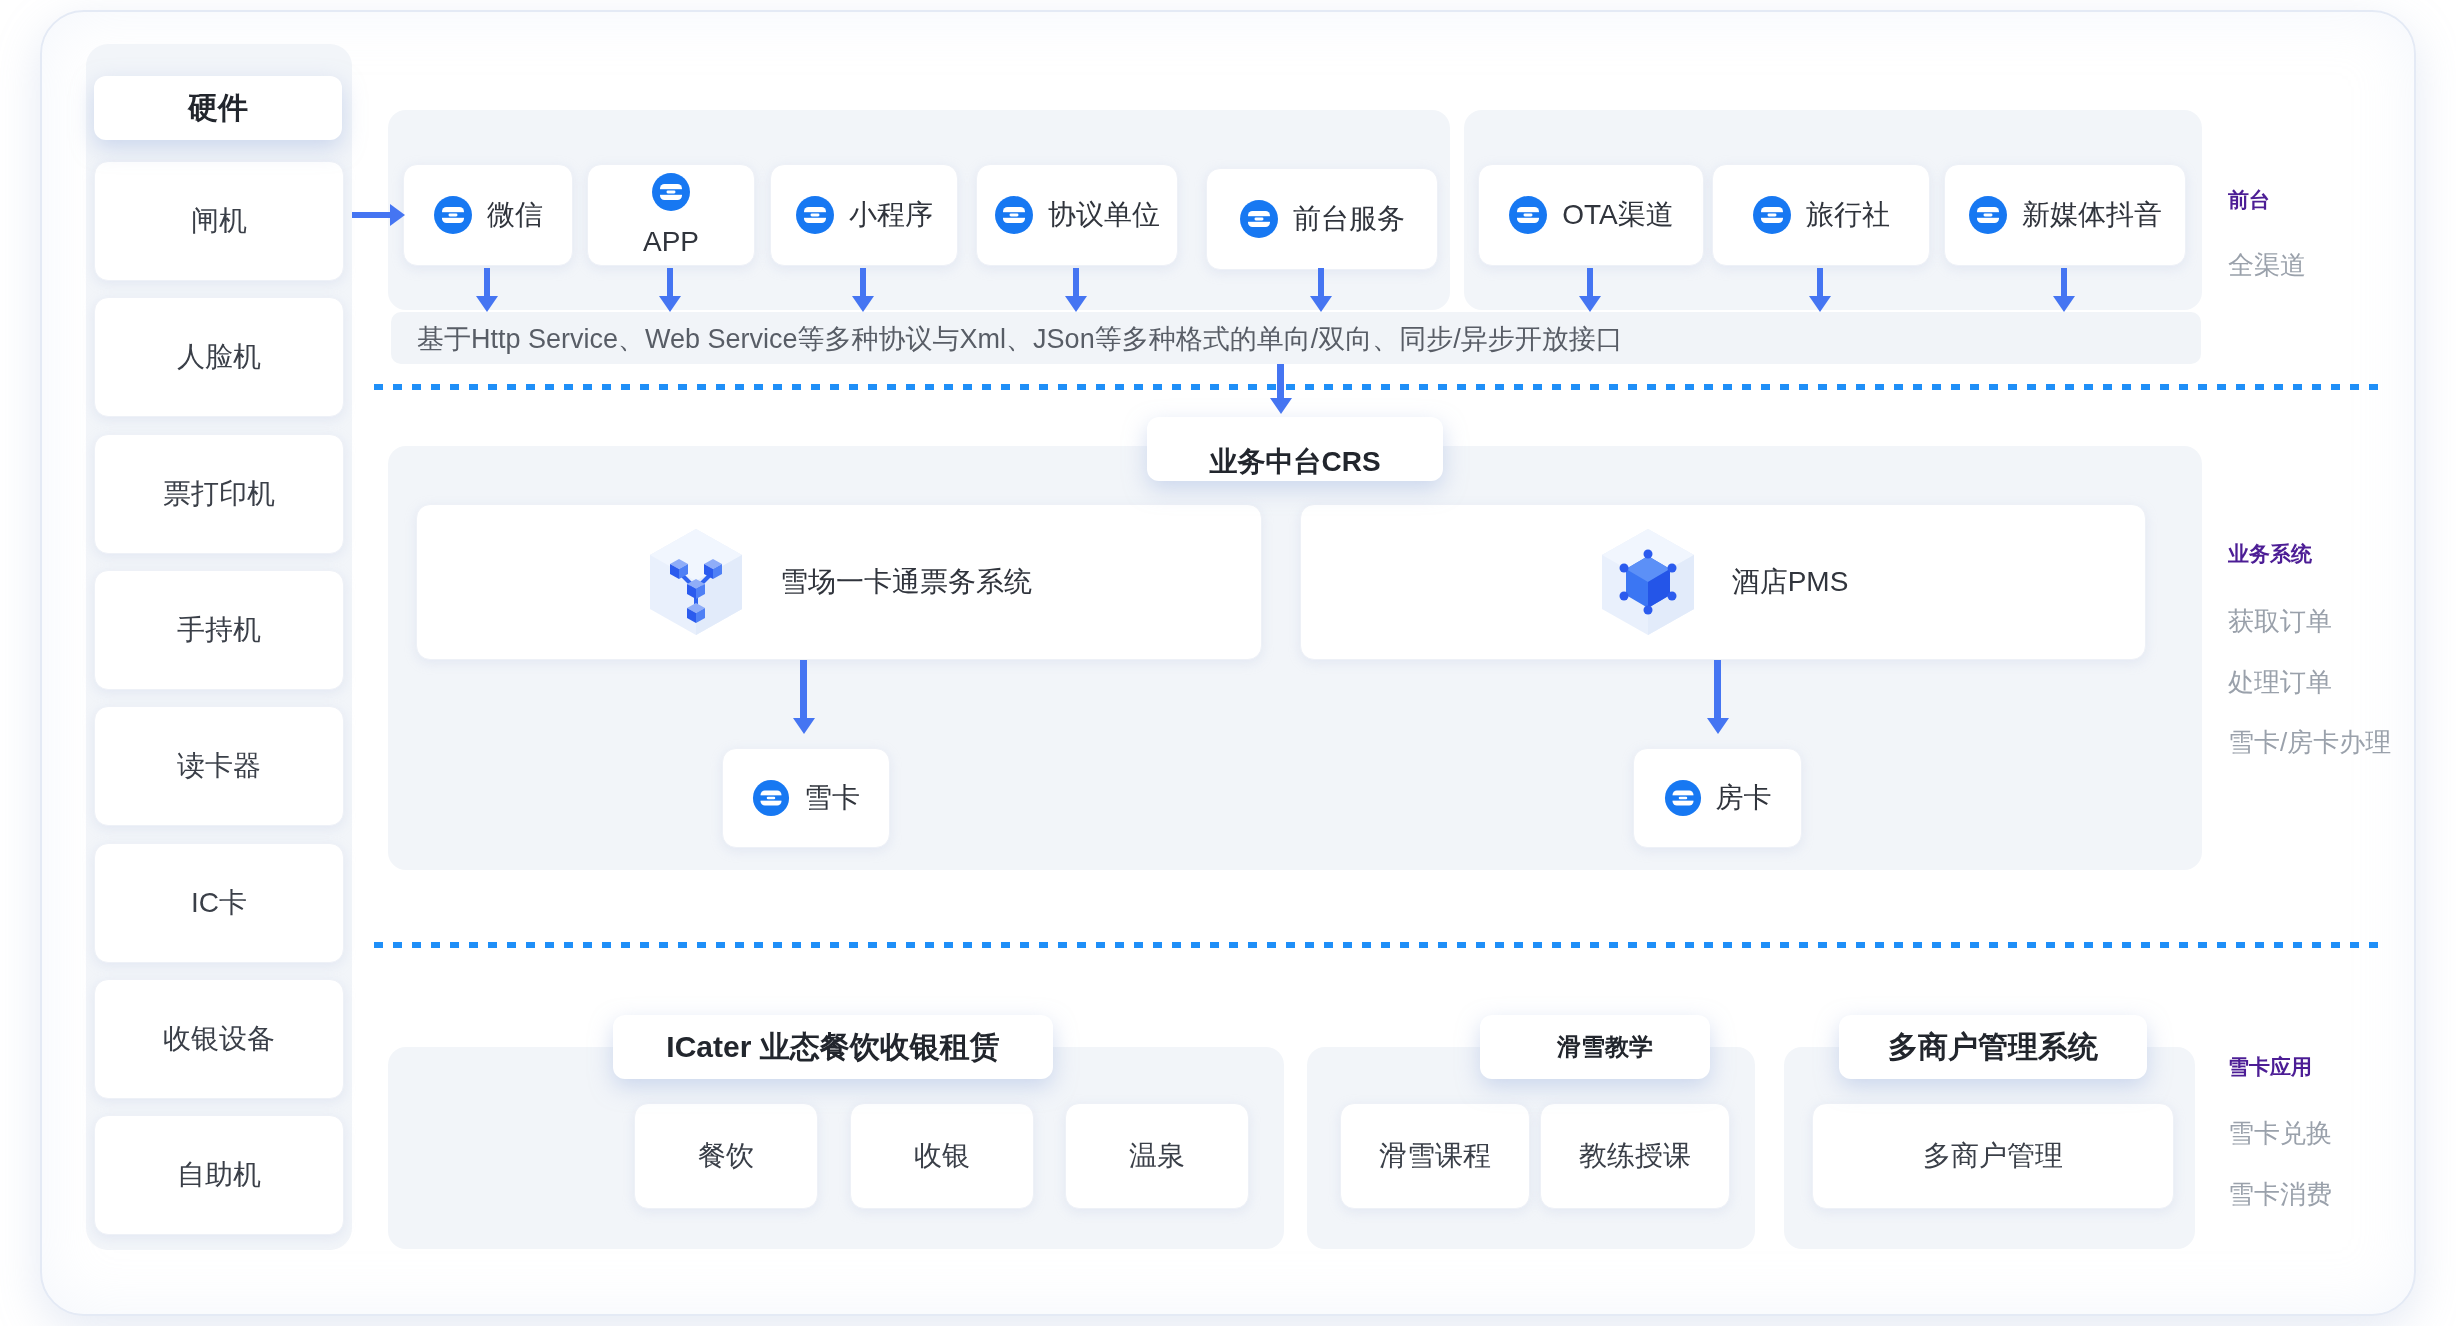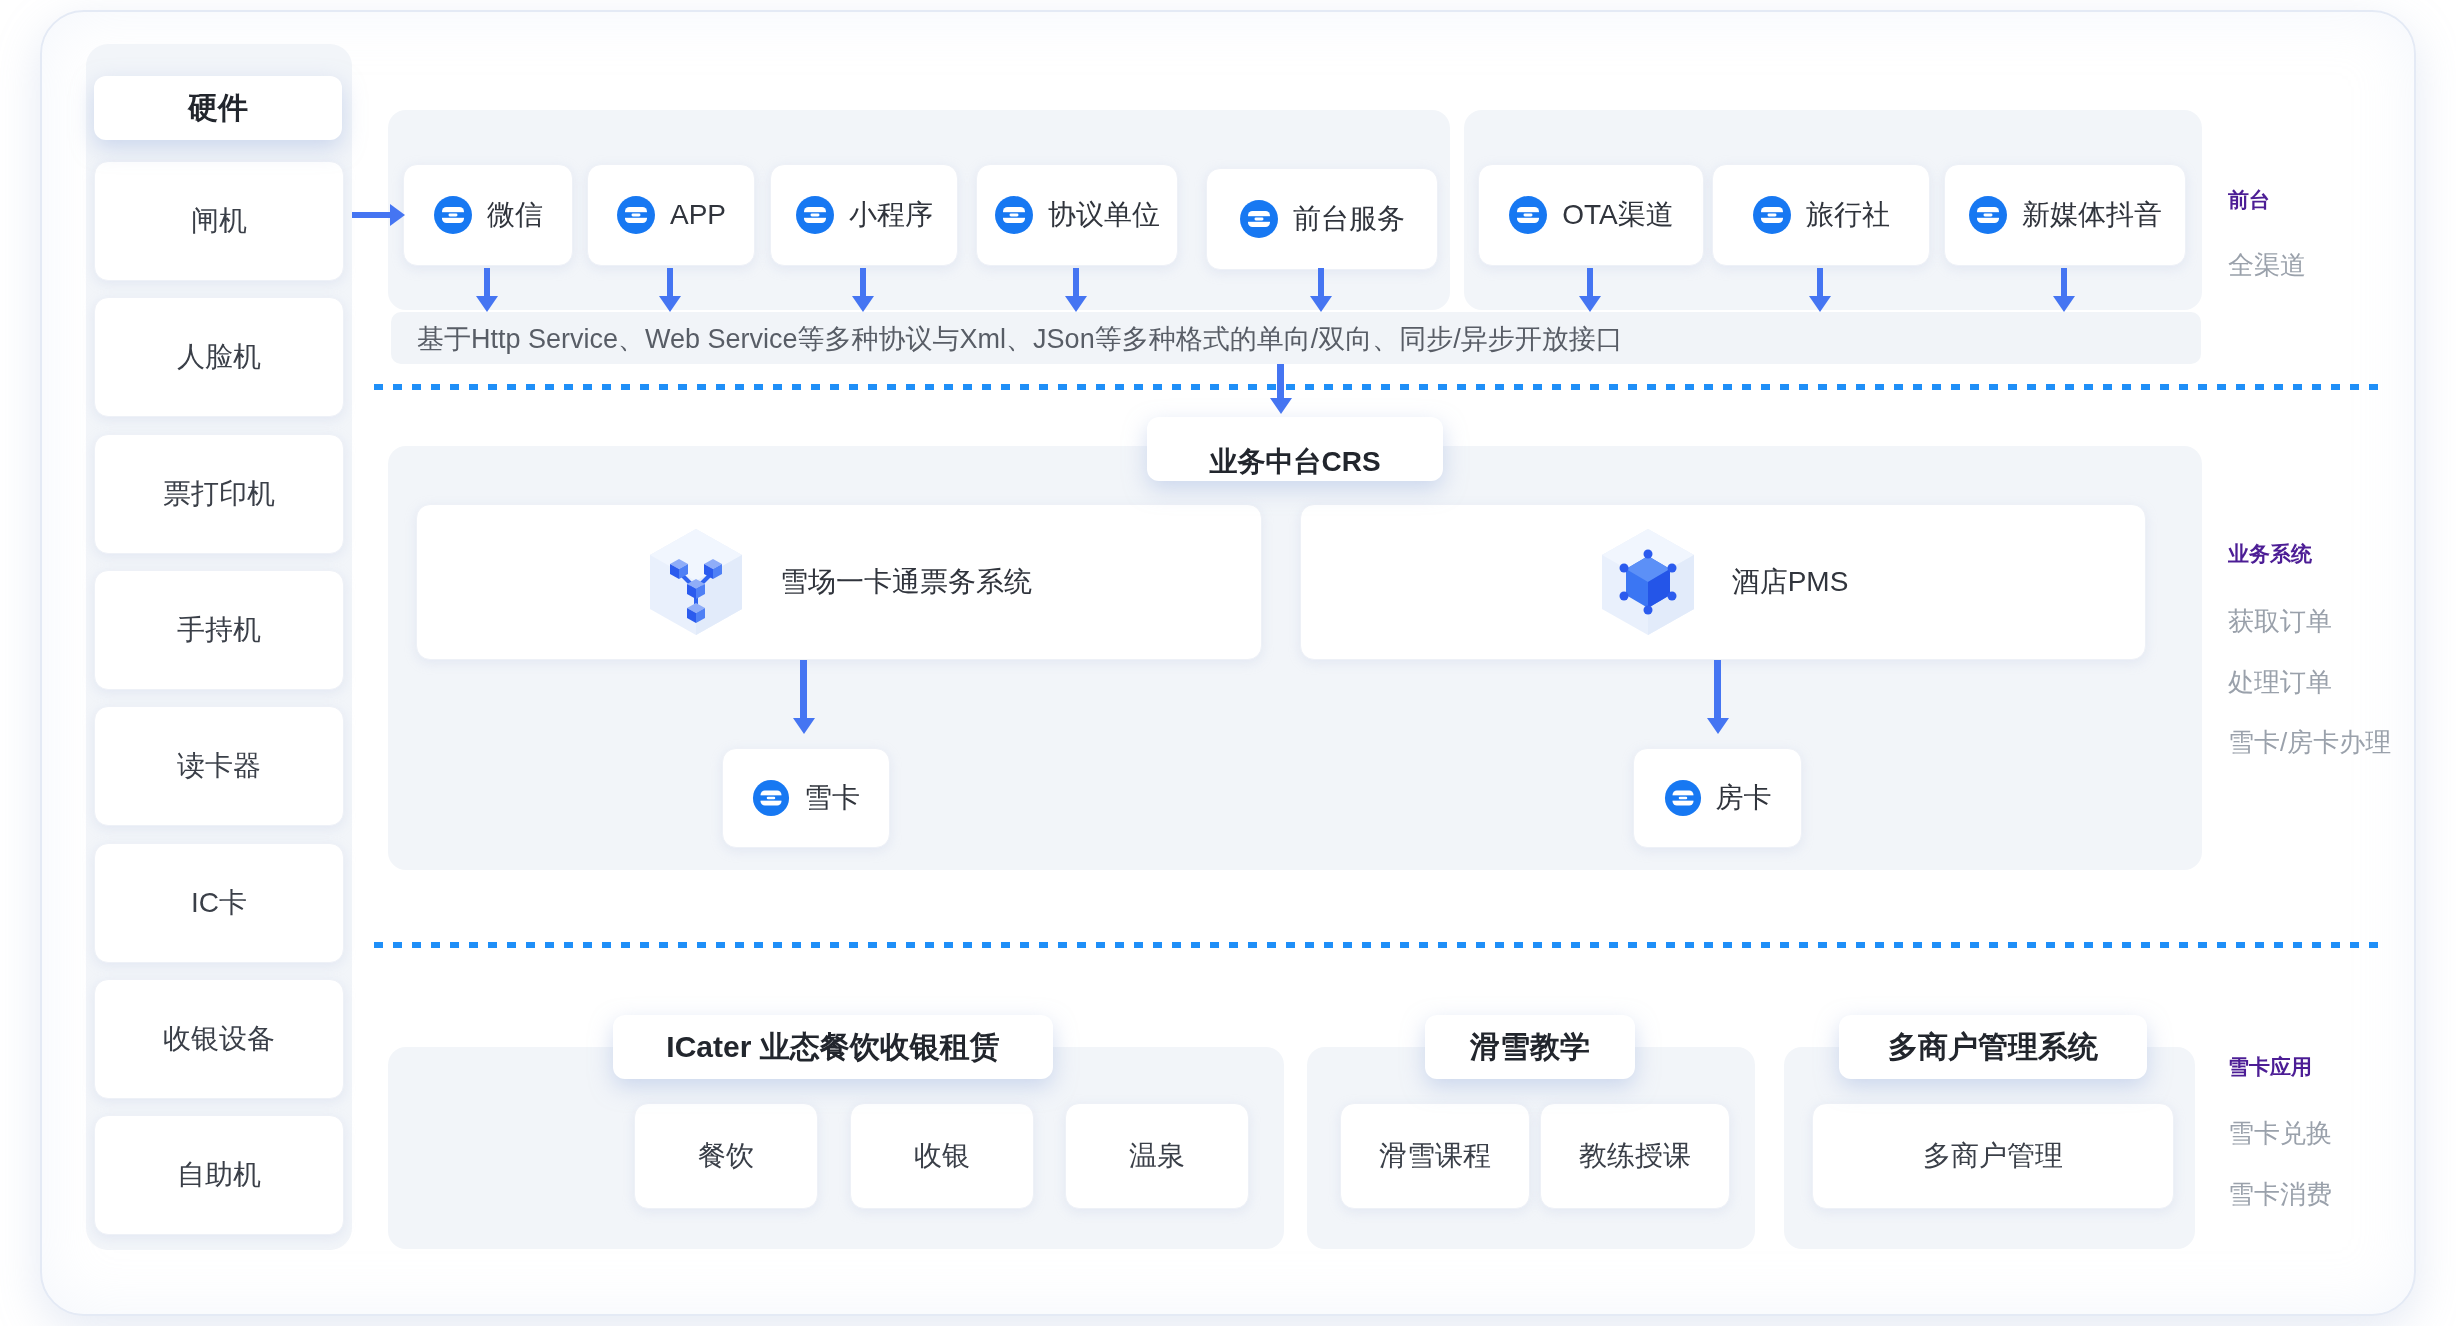--- a/index.html
+++ b/index.html
@@ -90,21 +90,21 @@
 
   <div class="panel" style="left:388px;top:110px;width:1062px;height:200px;"></div>
   <div class="panel" style="left:1464px;top:110px;width:738px;height:200px;"></div>
 
   <div class="whitebox chip" style="left:403px;top:164px;width:168px;height:100px;">
     <svg width="40" height="40" viewBox="0 0 40 40">
         <use href="#ticket"></use>
       </svg>
     <span>微信</span>
   </div>
-  <div class="whitebox chip" style="left:587px;top:164px;width:166px;height:100px;">
+  <div class="whitebox chip" style="left:587px;top:164px;width:166px;height:100px;flex-direction:column;">
     <svg width="40" height="40" viewBox="0 0 40 40">
         <use href="#ticket"></use>
       </svg>
     <span>APP</span>
   </div>
   <div class="whitebox chip" style="left:770px;top:164px;width:186px;height:100px;">
     <svg width="40" height="40" viewBox="0 0 40 40">
         <use href="#ticket"></use>
       </svg>
     <span>小程序</span>
@@ -217,21 +217,21 @@
   <div class="side-title" style="left:2228px;top:540px;">业务系统</div>
   <div class="side-sub" style="left:2228px;top:604px;">获取订单</div>
   <div class="side-sub" style="left:2228px;top:665px;">处理订单</div>
   <div class="side-sub" style="left:2228px;top:725px;">雪卡/房卡办理</div>
 
   <div class="dotline" style="left:374px;top:942px;width:2010px;"></div>
 
   <div class="float-label" style="left:613px;top:1015px;width:440px;height:64px;font-size:30px;">
     <span>ICater 业态餐饮收银租赁</span>
   </div>
-  <div class="float-label" style="left:1425px;top:1015px;width:210px;height:64px;font-size:30px;">
+  <div class="float-label" style="left:1480px;top:1015px;width:210px;height:64px;font-size:24px;padding-left:20px;">
     <span>滑雪教学</span>
   </div>
   <div class="float-label" style="left:1839px;top:1015px;width:308px;height:64px;font-size:30px;">
     <span>多商户管理系统</span>
   </div>
 
   <div class="panel" style="left:388px;top:1047px;width:896px;height:202px;"></div>
   <div class="panel" style="left:1307px;top:1047px;width:448px;height:202px;"></div>
   <div class="panel" style="left:1784px;top:1047px;width:411px;height:202px;"></div>
 

